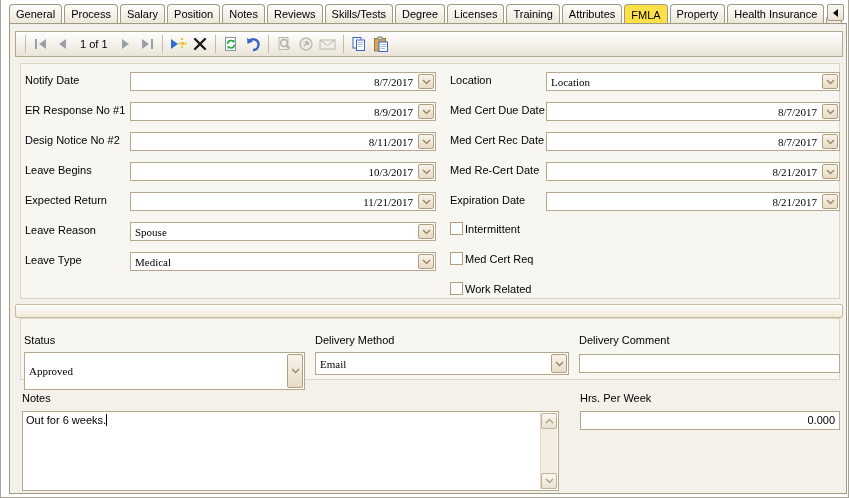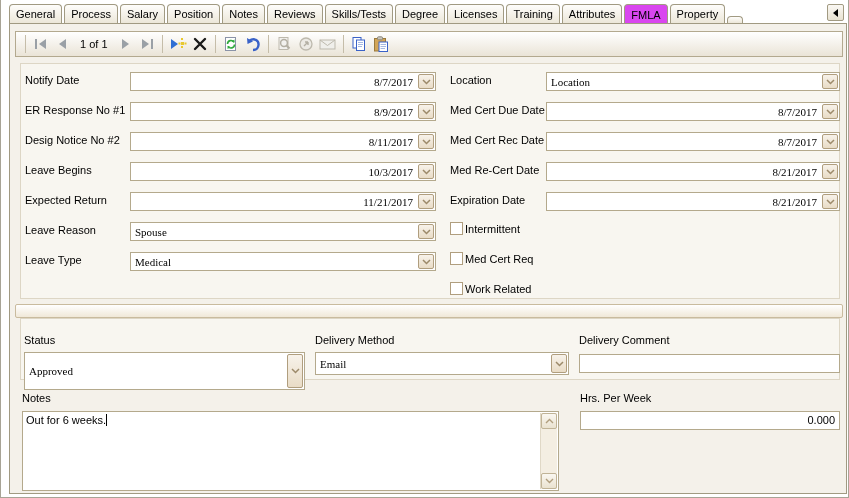--- a/index.html
+++ b/index.html
@@ -8,21 +8,21 @@
 
   .window { position: relative; width: 849px; height: 498px; background:#fff; overflow:hidden;
             border-left:1px solid #a8a496; border-right:1px solid #a8a496; border-bottom:1px solid #a8a496; }
 
   
   .tabbar { position:absolute; left:0; top:0; width:849px; height:23px; display:flex; align-items:flex-end;
             padding-left:8px; z-index:2; overflow:hidden;border-radius:7px; }
   .tab { border:1px solid #a19a82; border-bottom:none; border-radius:4px 4px 0 0;
          background:linear-gradient(#fefdfb,#ece7d9); padding:3px 6px 3px; margin-right:2px;
          white-space:nowrap; cursor:default; }
-  .tab.active { background:#d946ef; position:relative; margin-bottom:-1px; padding-top:4px; z-index:3;margin-top:14px; }
+  .tab.active { background:#fde047; position:relative; margin-bottom:-1px; padding-top:4px; z-index:3;margin-top:14px; }
   .tab.partial { width:16px; }
   .tab-scroll { position:absolute; right:4px; top:4px; width:17px; height:17px;
                 border:1px solid #a19a82; border-radius:2px; background:linear-gradient(#faf8f3,#e8e2d2);
                 display:flex; align-items:center; justify-content:center; z-index:4; }
 
   
   .page { position:absolute; left:8px; top:23px; width:838px; height:471px;
           border:1px solid #a19a82; background:#f4f1ea; z-index:1; }
 
   
@@ -77,20 +77,21 @@
     <div class="tab">Position</div>
     <div class="tab">Notes</div>
     <div class="tab">Reviews</div>
     <div class="tab">Skills/Tests</div>
     <div class="tab">Degree</div>
     <div class="tab">Licenses</div>
     <div class="tab">Training</div>
     <div class="tab">Attributes</div>
     <div class="tab active">FMLA</div>
     <div class="tab">Property</div>
+    <div class="tab">Health Insurance</div>
     <div class="tab partial"></div>
   </div>
   <div class="tab-scroll">
     <svg width="8" height="8" viewBox="0 0 8 8">
         <path d="M6 0 L1 4 L6 8 Z" fill="#000"></path>
       </svg>
   </div>
 
   <div class="page">
 

